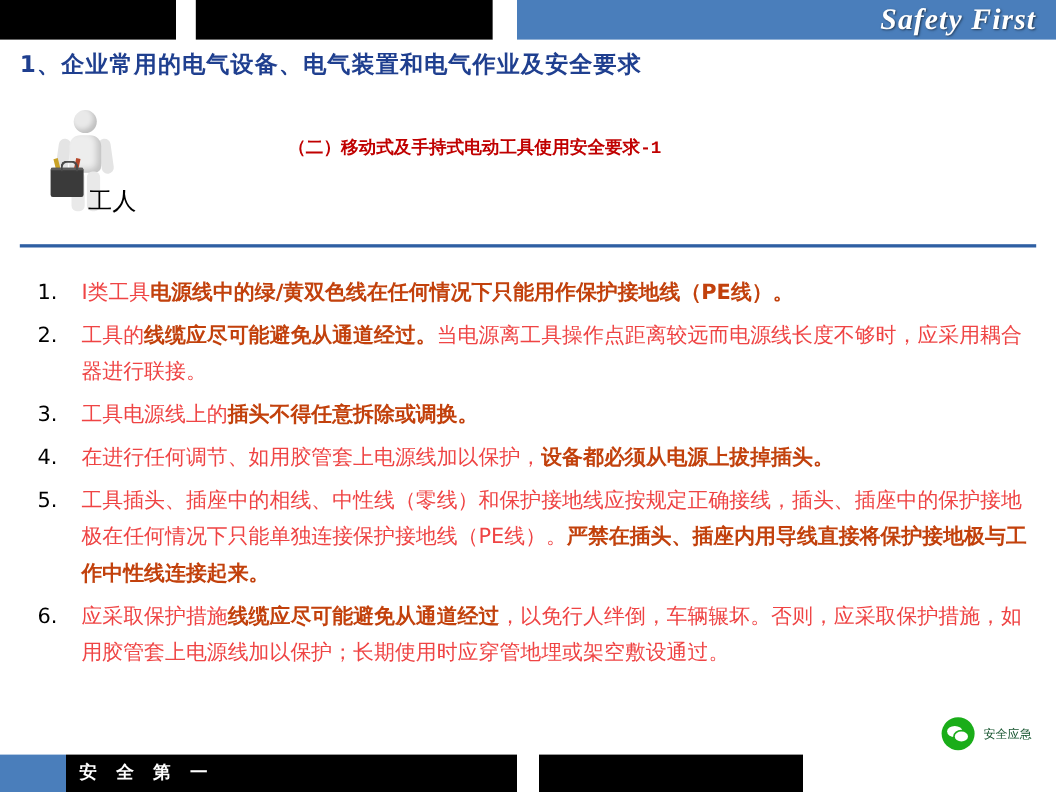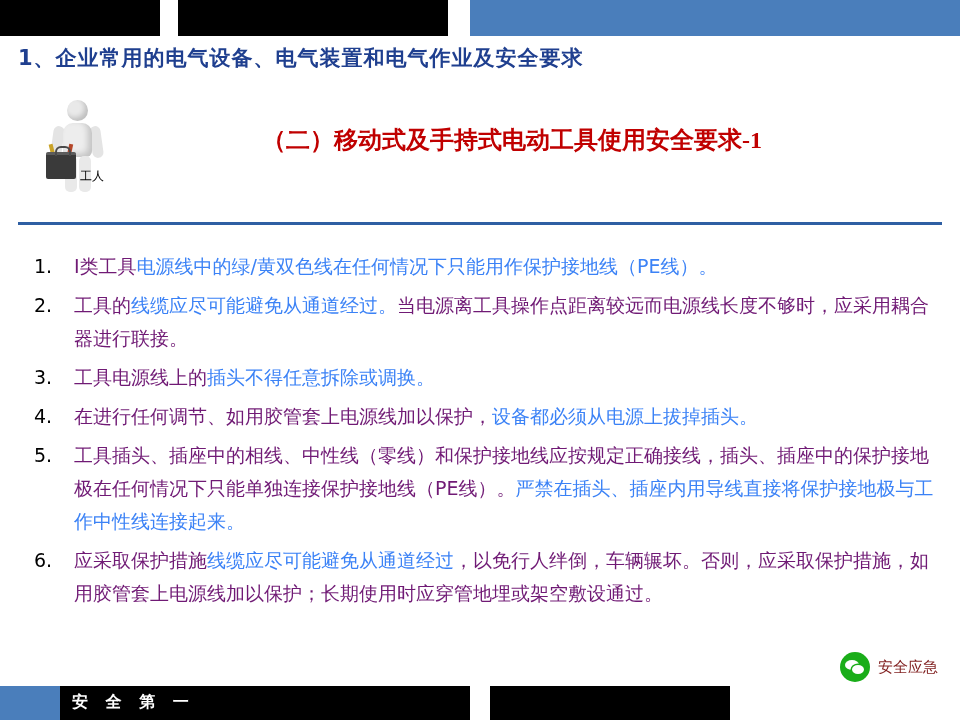--- a/index.html
+++ b/index.html
@@ -82,21 +82,21 @@
     position: absolute;
     left: 28px;
     top: 100px;
     width: 120px;
     height: 100px;
   }
   .worker-label {
     position: absolute;
     left: 80px;
     top: 168px;
-    font-size: 12px;
+    font-size: 22px;
     color: #000000;
     font-family: "DejaVu Sans", sans-serif;
   }
   
   .mannequin {
     position: absolute;
     left: 18px;
     top: 0px;
     width: 66px;
     height: 92px;
@@ -177,22 +177,22 @@
     width: 4px; height: 12px;
     background: #b5472a;
     transform: rotate(12deg);
   }
 
   
   .subtitle {
     position: absolute;
     left: 262px;
     top: 124px;
-    font-family: Liberation Serif, serif;
-    font-size: 24px;
+    font-family: Liberation Mono, monospace;
+    font-size: 16px;
     font-weight: bold;
     color: #c00000;
   }
 
   
   .divider {
     position: absolute;
     left: 18px;
     top: 222px;
     width: 924px;
@@ -218,22 +218,22 @@
   }
   .li-num {
     position: absolute;
     left: 4px;
     top: 0;
     width: 32px;
     text-align: left;
     font-size: 19px;
     color: #000000;
   }
-  .red { color: #3b82f6; }
-  .blk { color: #701a75; }
+  .red { color: #c2410c; font-weight: bold; }
+  .blk { color: #ef4444; }
 
   
   .bottombar {
     position: absolute;
     left: 0;
     bottom: 0;
     width: 960px;
     height: 34px;
   }
   .bb-blue-1 {
@@ -306,33 +306,34 @@
     content: "";
     position: absolute;
     left: 12px; top: 13px;
     width: 12px; height: 9px;
     background: #ffffff;
     border-radius: 50%;
     box-shadow: 0 0 0 1.5px #1aad19;
   }
   .wechat-name {
     font-family: "DejaVu Sans", sans-serif;
-    font-size: 15px;
-    color: #7f1d1d;
+    font-size: 11px;
+    color: #14532d;
   }
 </style>
 </head>
 <body>
 
 <div class="topbar">
   <div class="seg-black-1"></div>
   <div class="seg-white-1"></div>
   <div class="seg-black-2"></div>
   <div class="seg-white-2"></div>
   <div class="seg-blue"></div>
+  <div class="safety-title">Safety First</div>
 </div>
 
 <div class="section-heading">1、企业常用的电气设备、电气装置和电气作业及安全要求</div>
 
 <div class="worker-block">
   <div class="mannequin">
     <div class="m-arm-l"></div>
     <div class="m-arm-r"></div>
     <div class="m-head"></div>
     <div class="m-body"></div>

